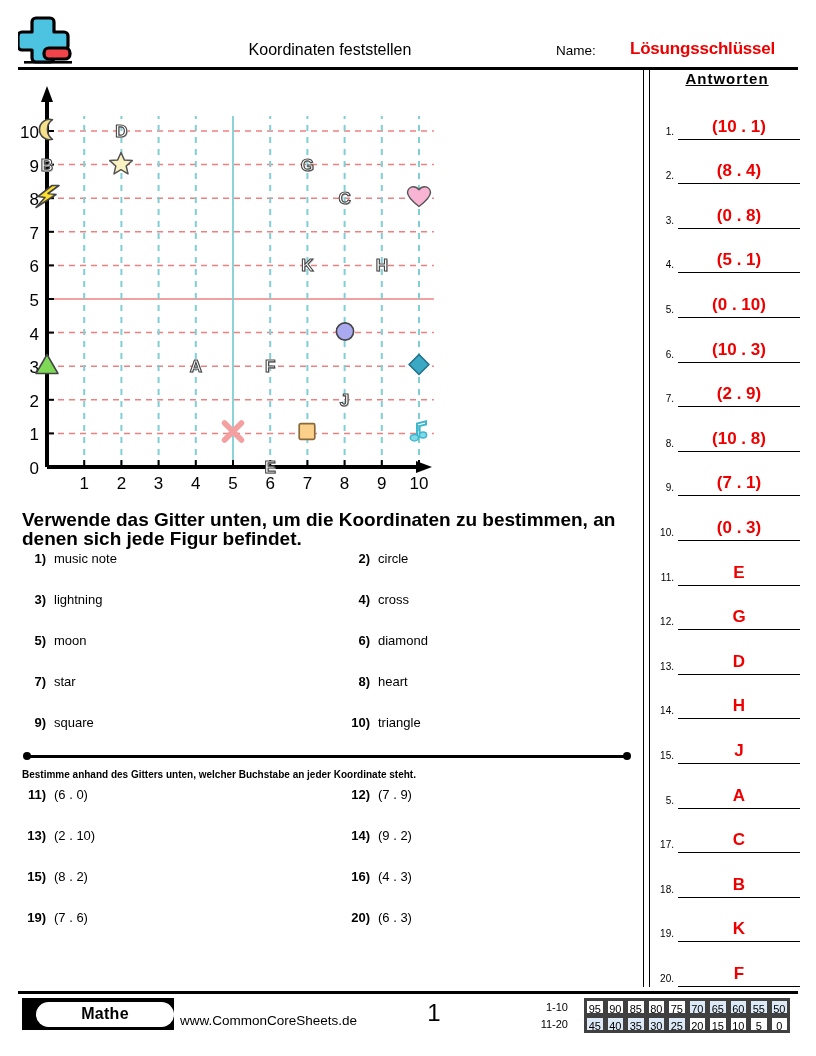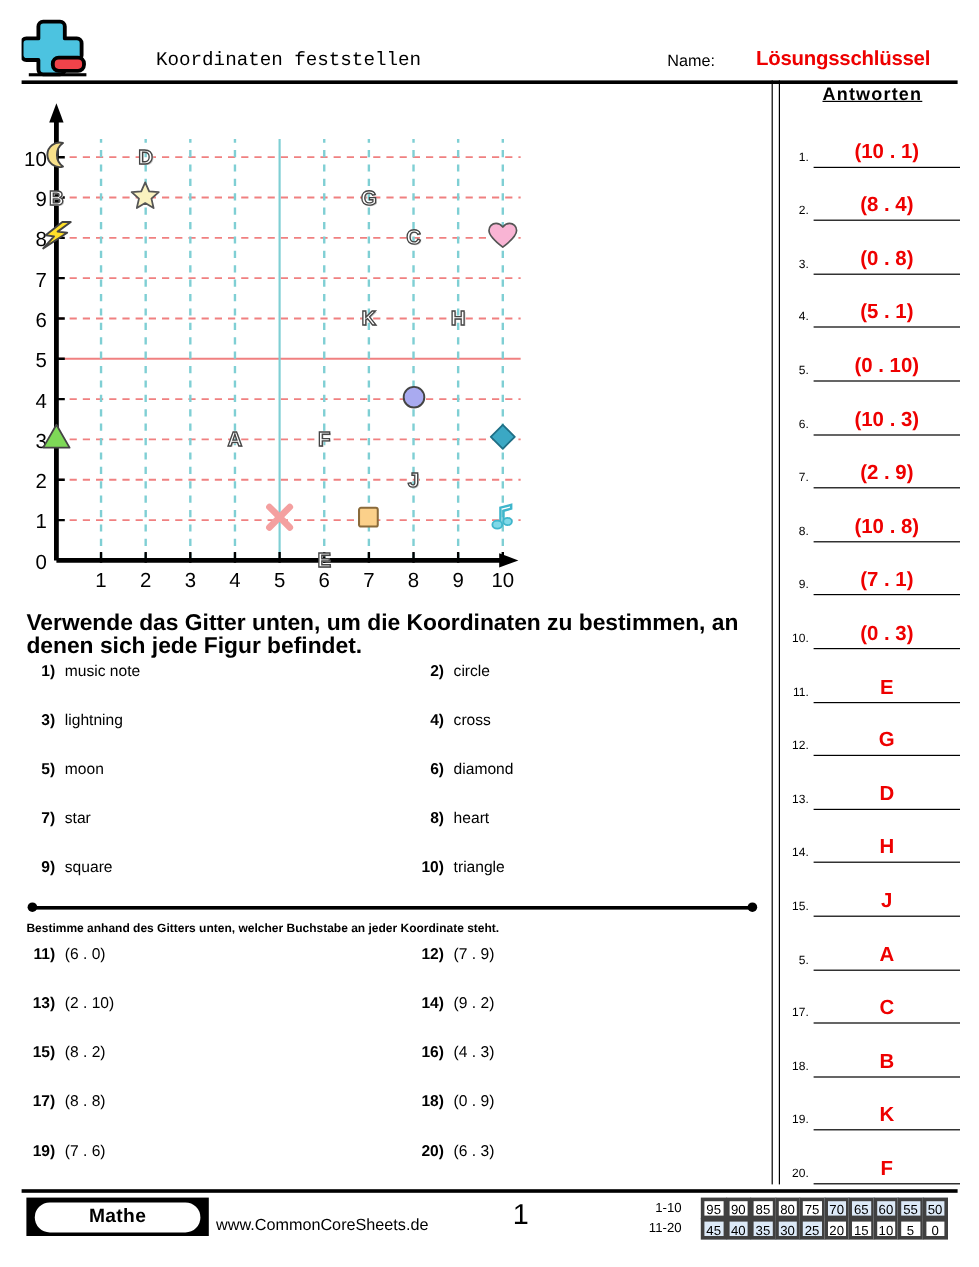--- a/index.html
+++ b/index.html
@@ -24,24 +24,24 @@
   }
   #logo {
     position: absolute;
     left: 18px; top: 14px;
     width: 56px; height: 52px;
   }
   #header-title {
     position: absolute;
     left: 130px; top: 40px;
     width: 400px;
+    text-align: center;
     font-size: 16px;
     line-height: 20px;
     white-space: nowrap;
-    font-family: Liberation Mono, monospace;
   }
   #name-label {
     position: absolute;
     left: 556px; top: 42px;
     font-size: 13.5px;
     line-height: 18px;
   }
   #answer-key-name {
     position: absolute;
     left: 614px; top: 38px;
@@ -213,21 +213,21 @@
     width: 780px; height: 2.5px;
     background: #000;
   }
   #math-badge {
     position: absolute;
     left: 22px; top: 998px;
     width: 152px; height: 32px;
     background: #000;
     display: flex;
     align-items: center;
-    justify-content: center;
+    justify-content: flex-end;
   }
   #math-badge-inner {
     width: 138px; height: 25px;
     background: #fff;
     border-radius: 13px;
     display: flex;
     align-items: center;
     justify-content: center;
     font-size: 16px;
     font-weight: bold;
@@ -512,30 +512,20 @@
         <span class="qnum">15)</span>
         <span class="qtext">(8 . 2)</span>
       </div>
       <div class="qcell right">
         <span class="qnum">16)</span>
         <span class="qtext">(4 . 3)</span>
       </div>
     </div>
     <div class="qrow">
       <div class="qcell left">
-        <span class="qnum">17)</span>
-        <span class="qtext">(8 . 8)</span>
-      </div>
-      <div class="qcell right">
-        <span class="qnum">18)</span>
-        <span class="qtext">(0 . 9)</span>
-      </div>
-    </div>
-    <div class="qrow">
-      <div class="qcell left">
         <span class="qnum">19)</span>
         <span class="qtext">(7 . 6)</span>
       </div>
       <div class="qcell right">
         <span class="qnum">20)</span>
         <span class="qtext">(6 . 3)</span>
       </div>
     </div>
   </div>
 

